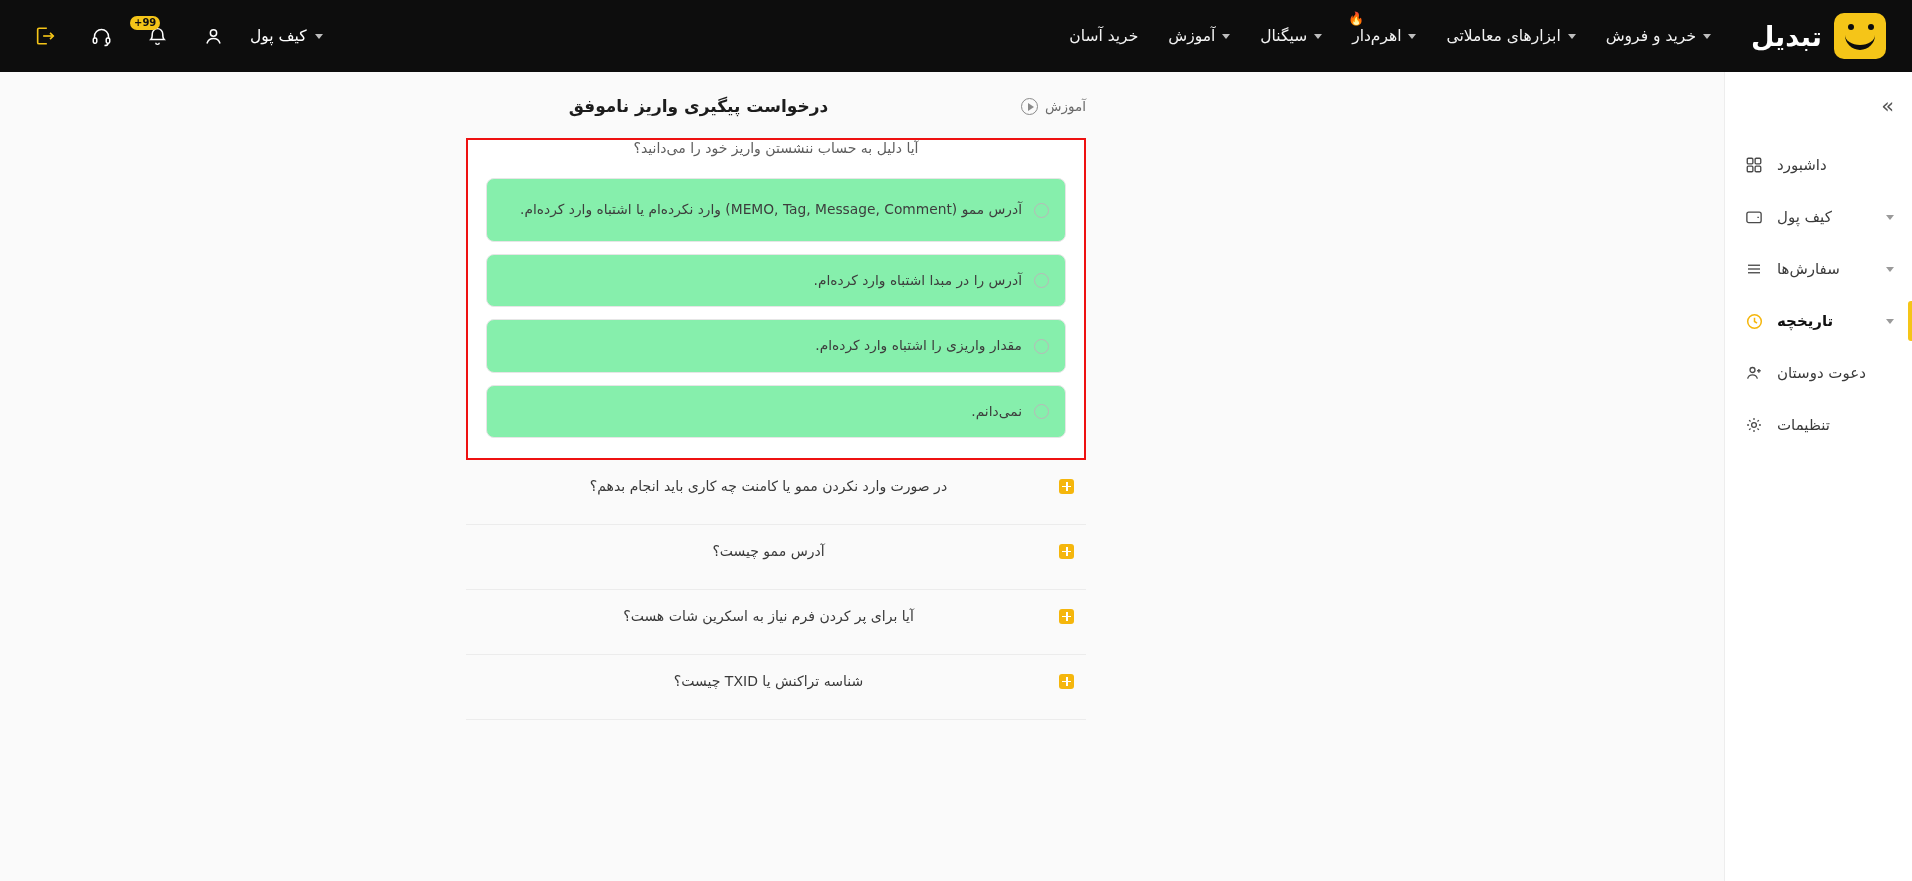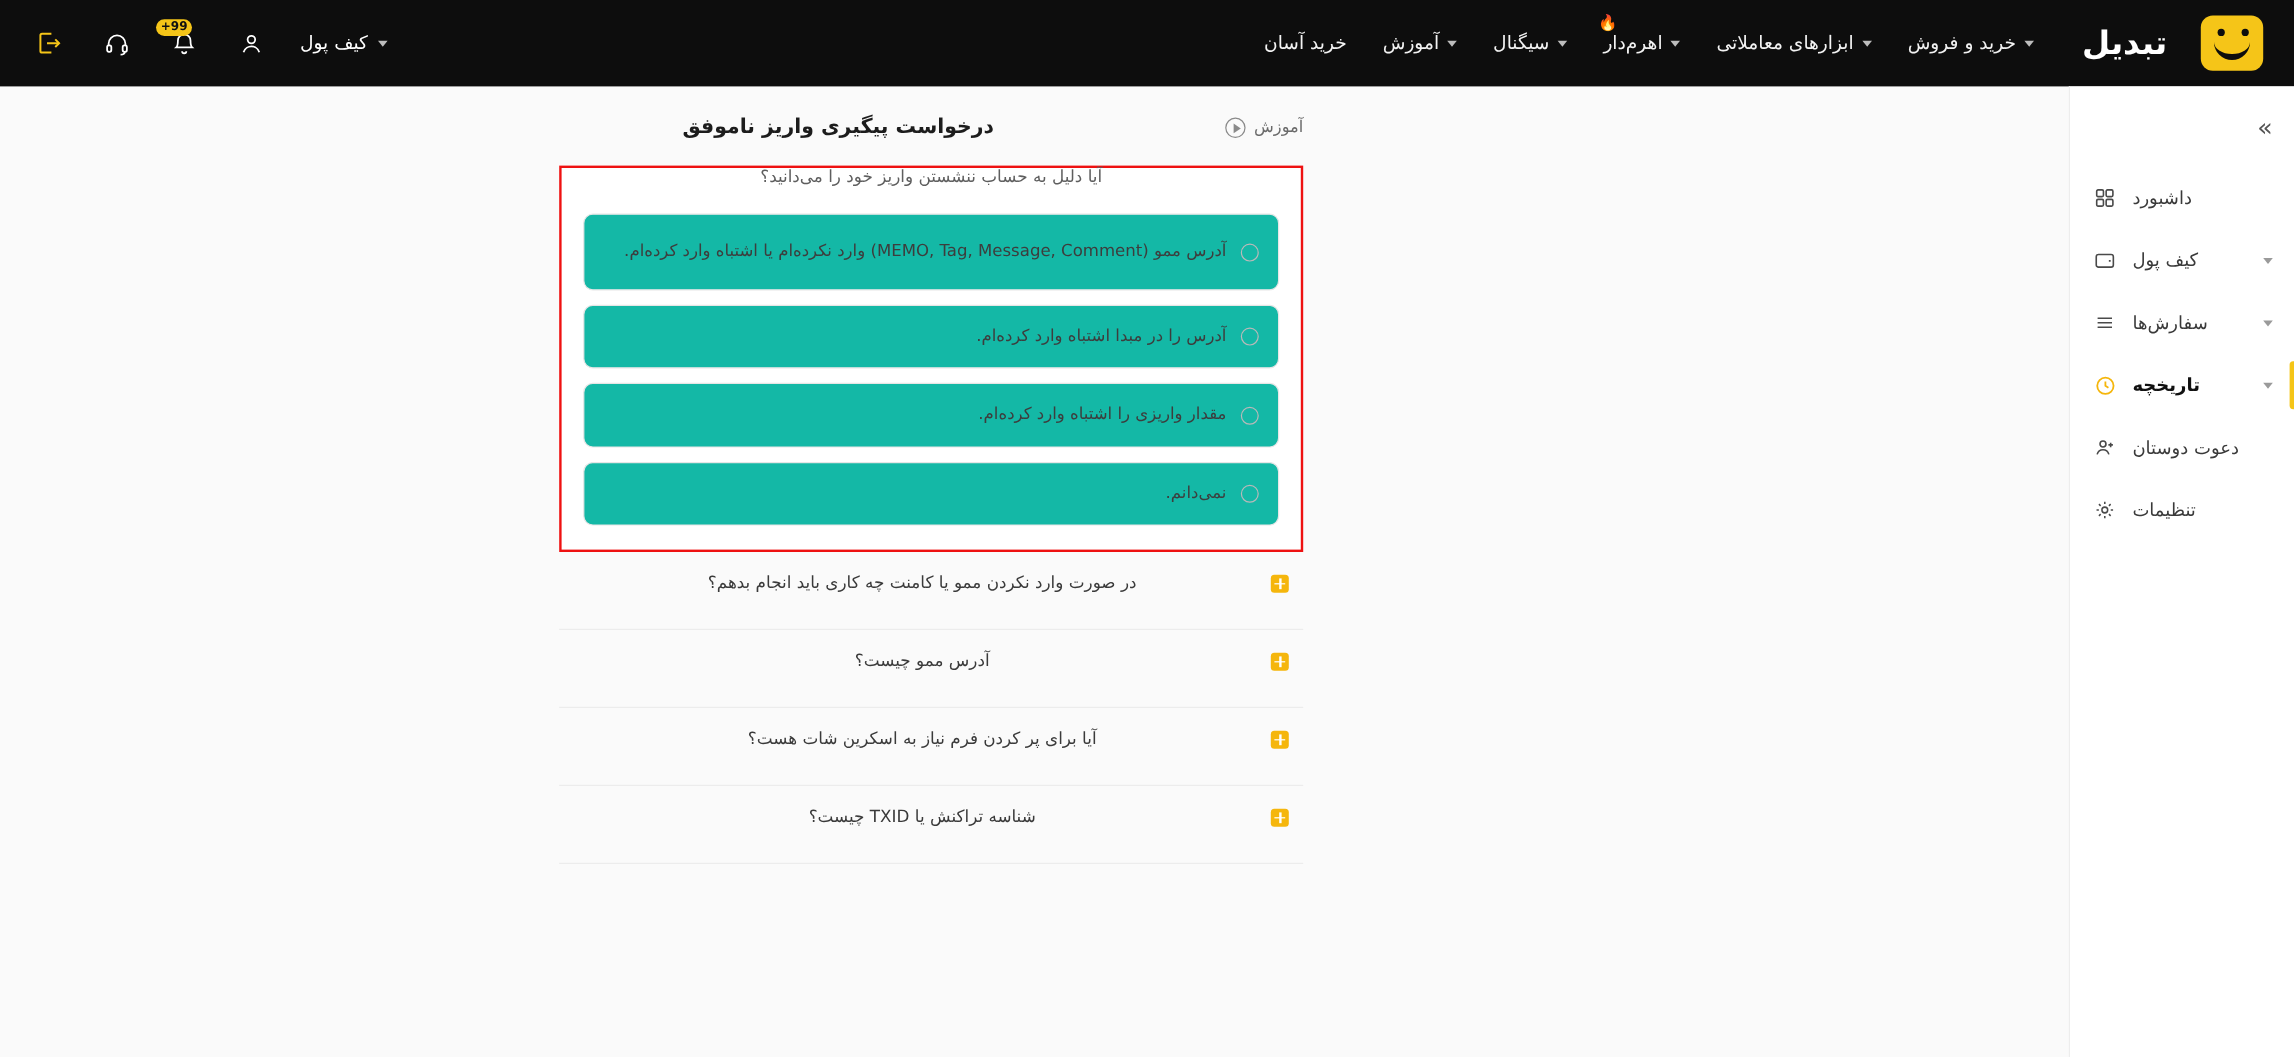--- a/index.html
+++ b/index.html
@@ -19,21 +19,21 @@
     background: #0d0d0d;
     display: flex;
     align-items: center;
     justify-content: space-between;
     padding: 0 26px 0 26px;
     color: #ffffff;
   }
   .brand {
     display: flex;
     align-items: center;
-    gap: 28px;
+    gap: 12px;
   }
   .brand-logo {
     width: 52px;
     height: 46px;
     background: #f5c518;
     border-radius: 10px;
     position: relative;
     overflow: hidden;
   }
   .brand-logo::after {
@@ -92,21 +92,20 @@
   .nav-right {
     display: flex;
     align-items: center;
     gap: 26px;
   }
   .icon-btn {
     position: relative;
     width: 30px; height: 30px;
     display: flex;
     align-items: center;
-    justify-content: center;
     cursor: pointer;
   }
   .icon-btn svg { display: block; }
   .notif-badge {
     position: absolute;
     top: -5px;
     left: -8px;
     background: #f5c518;
     color: #111;
     font-size: 10px;
@@ -257,21 +256,21 @@
     color: #5e5e5e;
     text-align: center;
     margin-bottom: 22px;
   }
   .option {
     display: flex;
     align-items: center;
     gap: 12px;
     border: 1px solid #e6e6e6;
     border-radius: 8px;
-    background: #14b8a6;
+    background: #86efac;
     padding: 14px 16px;
     margin-bottom: 12px;
     font-size: 13.8px;
     color: #3d3d3d;
     cursor: pointer;
     line-height: 1.7;
   }
   .option:last-child { margin-bottom: 0; }
   .radio {
     width: 15px; height: 15px;

